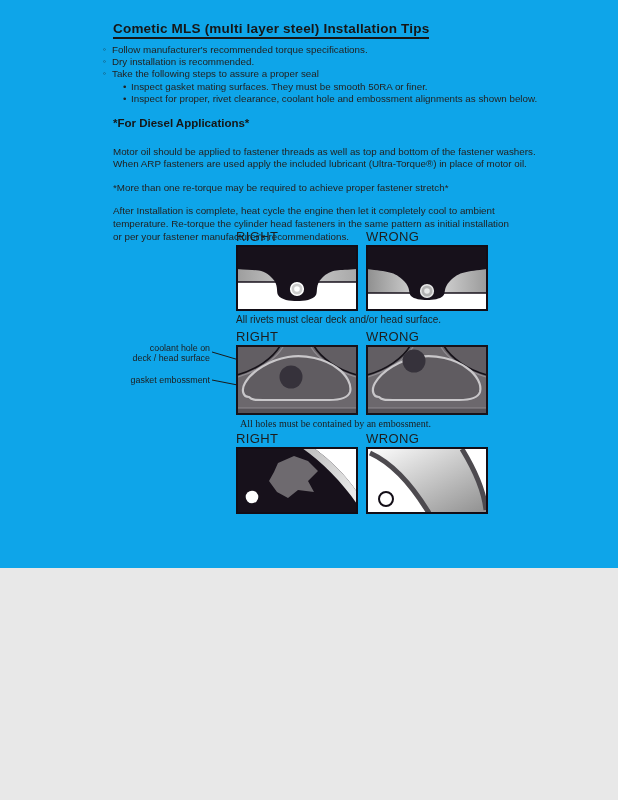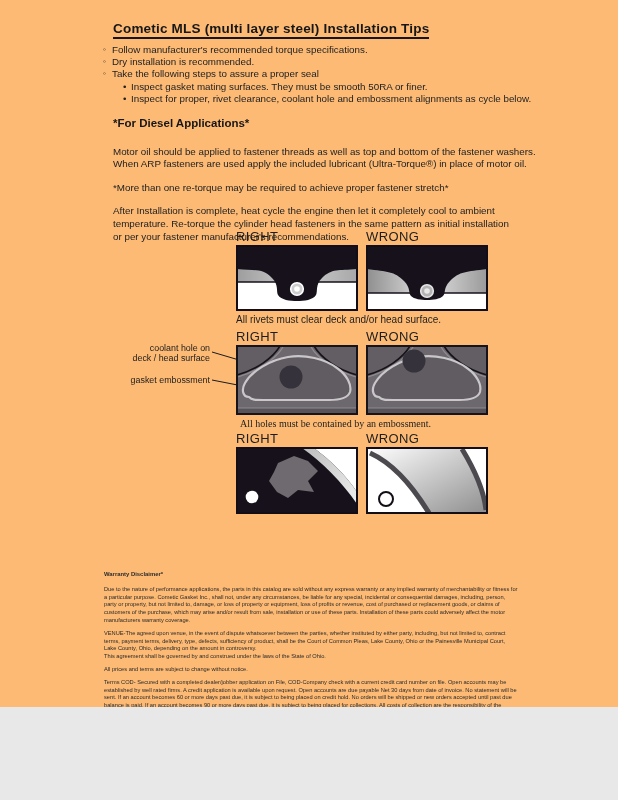--- a/index.html
+++ b/index.html
@@ -1,17 +1,17 @@
 <!DOCTYPE html>
 <html><head>
 <meta charset="utf-8">
 <style>
   html,body{margin:0;padding:0;background:#e8e8e8;}
   .page{
-    position:relative;width:618px;height:707px;background:#fdba74;
+    position:relative;width:618px;height:568px;background:#0ea5e9;
     font-family:"Liberation Sans", sans-serif;color:#262626;overflow:hidden;
     margin:0 auto;
   }
   .abs{position:absolute;}
   
   .doc-title{
     left:113px;top:21px;font-size:13.5px;font-weight:700;color:#161616;
     border-bottom:2px solid #161616;padding-bottom:1px;letter-spacing:.2px;white-space:nowrap;
   }
   
@@ -59,21 +59,21 @@
     <div class="tip-row">
       <span class="m">◦</span>
       <span>Take the following steps to assure a proper seal</span>
     </div>
     <div class="tip-row sub">
       <span class="m">•</span>
       <span>Inspect gasket mating surfaces.  They must be smooth 50RA or finer.</span>
     </div>
     <div class="tip-row sub">
       <span class="m">•</span>
-      <span>Inspect for proper, rivet clearance, coolant hole and embossment alignments as cycle below.</span>
+      <span>Inspect for proper, rivet clearance, coolant hole and embossment alignments as shown below.</span>
     </div>
   </div>
 
   <div class="abs diesel">
     <div class="diesel-h">*For Diesel Applications*</div>
     <div class="para">Motor oil should be applied to fastener threads as well as top and bottom of the fastener washers.
 When ARP fasteners are used apply the included lubricant (Ultra-Torque®) in place of motor oil.</div>
     <div class="para">*More than one re-torque may be required to achieve proper fastener stretch*</div>
     <div class="para">After Installation is complete, heat cycle the engine then let it completely cool to ambient
 temperature. Re-torque the cylinder head fasteners in the same pattern as initial installation

